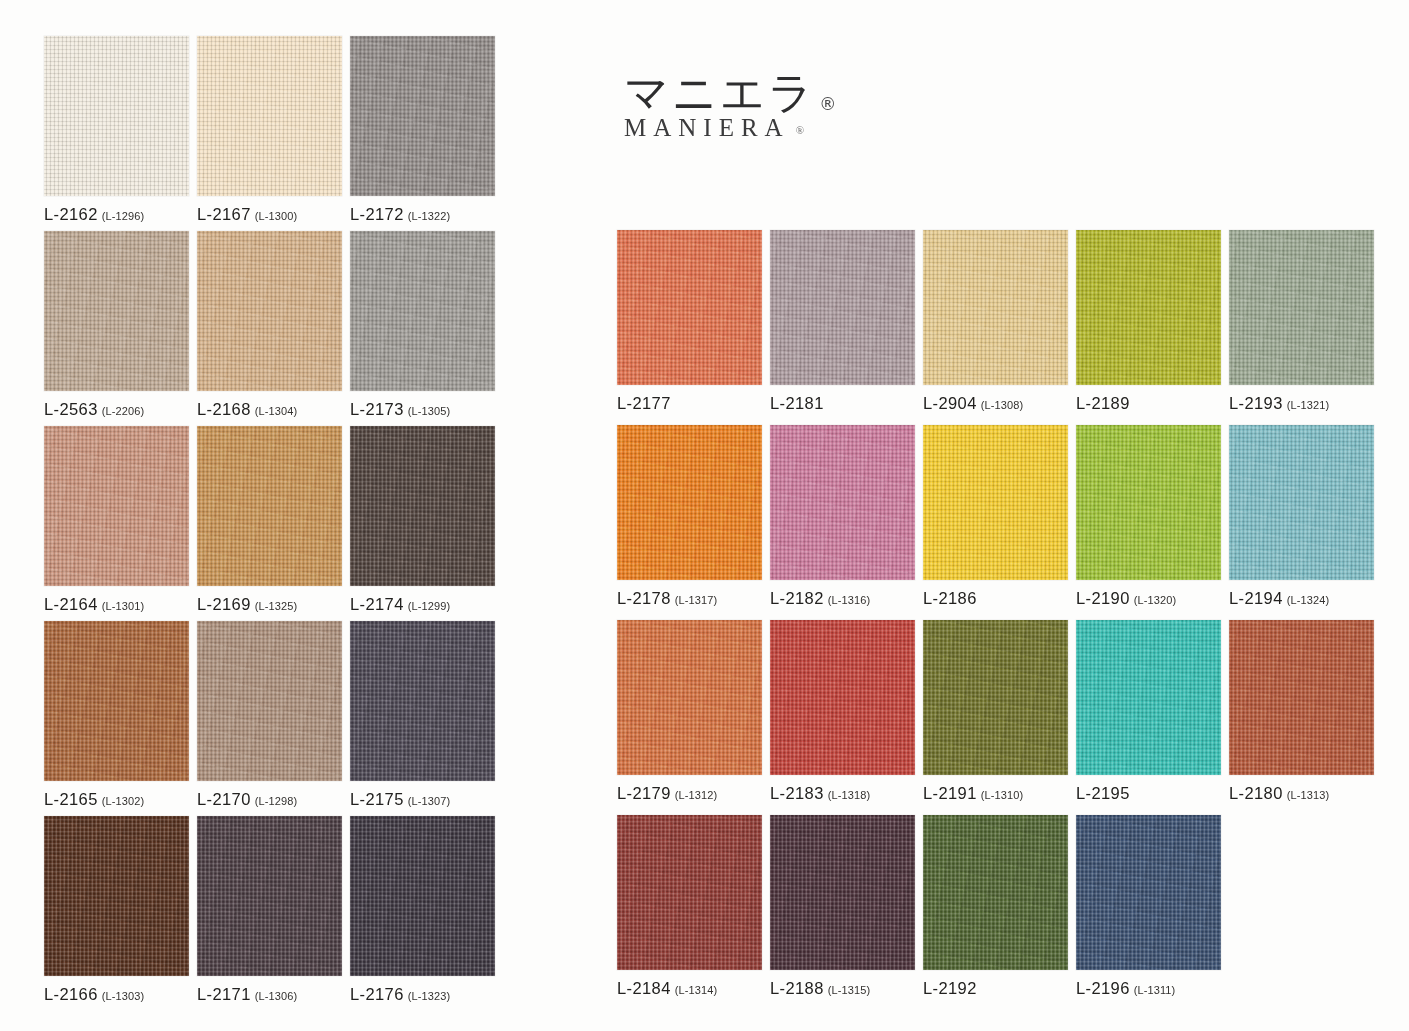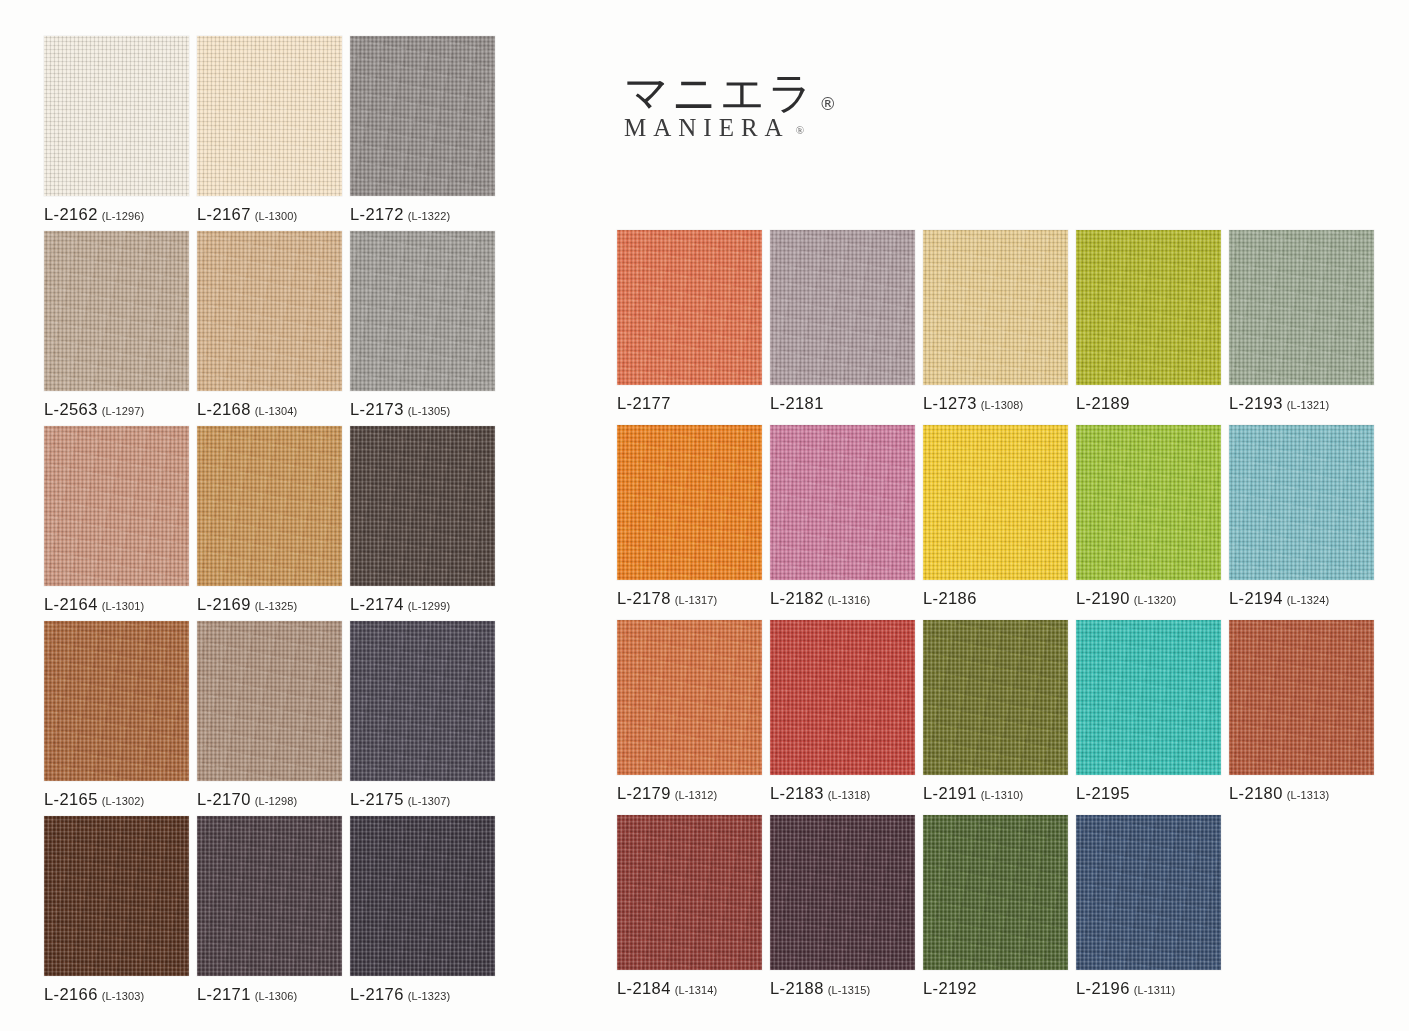--- a/index.html
+++ b/index.html
@@ -172,21 +172,21 @@
       <div class="swatch-cell">
         <div class="chip" style="background-color: rgb(244, 226, 198);"></div>
         <div class="caption"><span class="code">L-2167</span><span class="subcode">(L-1300)</span></div>
       </div>
       <div class="swatch-cell">
         <div class="chip" style="background-color: rgb(145, 139, 136);"></div>
         <div class="caption"><span class="code">L-2172</span><span class="subcode">(L-1322)</span></div>
       </div>
       <div class="swatch-cell">
         <div class="chip" style="background-color: rgb(189, 168, 147);"></div>
-        <div class="caption"><span class="code">L-2563</span><span class="subcode">(L-1297)</span></div>
+        <div class="caption"><span class="code">L-2563</span><span class="subcode">(L-2206)</span></div>
       </div>
       <div class="swatch-cell">
         <div class="chip" style="background-color: rgb(212, 176, 136);"></div>
         <div class="caption"><span class="code">L-2168</span><span class="subcode">(L-1304)</span></div>
       </div>
       <div class="swatch-cell">
         <div class="chip" style="background-color: rgb(157, 154, 149);"></div>
         <div class="caption"><span class="code">L-2173</span><span class="subcode">(L-1305)</span></div>
       </div>
       <div class="swatch-cell">
@@ -231,21 +231,21 @@
       <div class="swatch-cell">
         <div class="chip" style="background-color: rgb(224, 112, 76);"></div>
         <div class="caption"><span class="code">L-2177</span></div>
       </div>
       <div class="swatch-cell">
         <div class="chip" style="background-color: rgb(171, 154, 158);"></div>
         <div class="caption"><span class="code">L-2181</span></div>
       </div>
       <div class="swatch-cell">
         <div class="chip" style="background-color: rgb(229, 202, 142);"></div>
-        <div class="caption"><span class="code">L-1273</span><span class="subcode">(L-1308)</span></div>
+        <div class="caption"><span class="code">L-2904</span><span class="subcode">(L-1308)</span></div>
       </div>
       <div class="swatch-cell">
         <div class="chip" style="background-color: rgb(176, 181, 40);"></div>
         <div class="caption"><span class="code">L-2189</span></div>
       </div>
       <div class="swatch-cell">
         <div class="chip" style="background-color: rgb(154, 167, 145);"></div>
         <div class="caption"><span class="code">L-2193</span><span class="subcode">(L-1321)</span></div>
       </div>
       <div class="swatch-cell">

